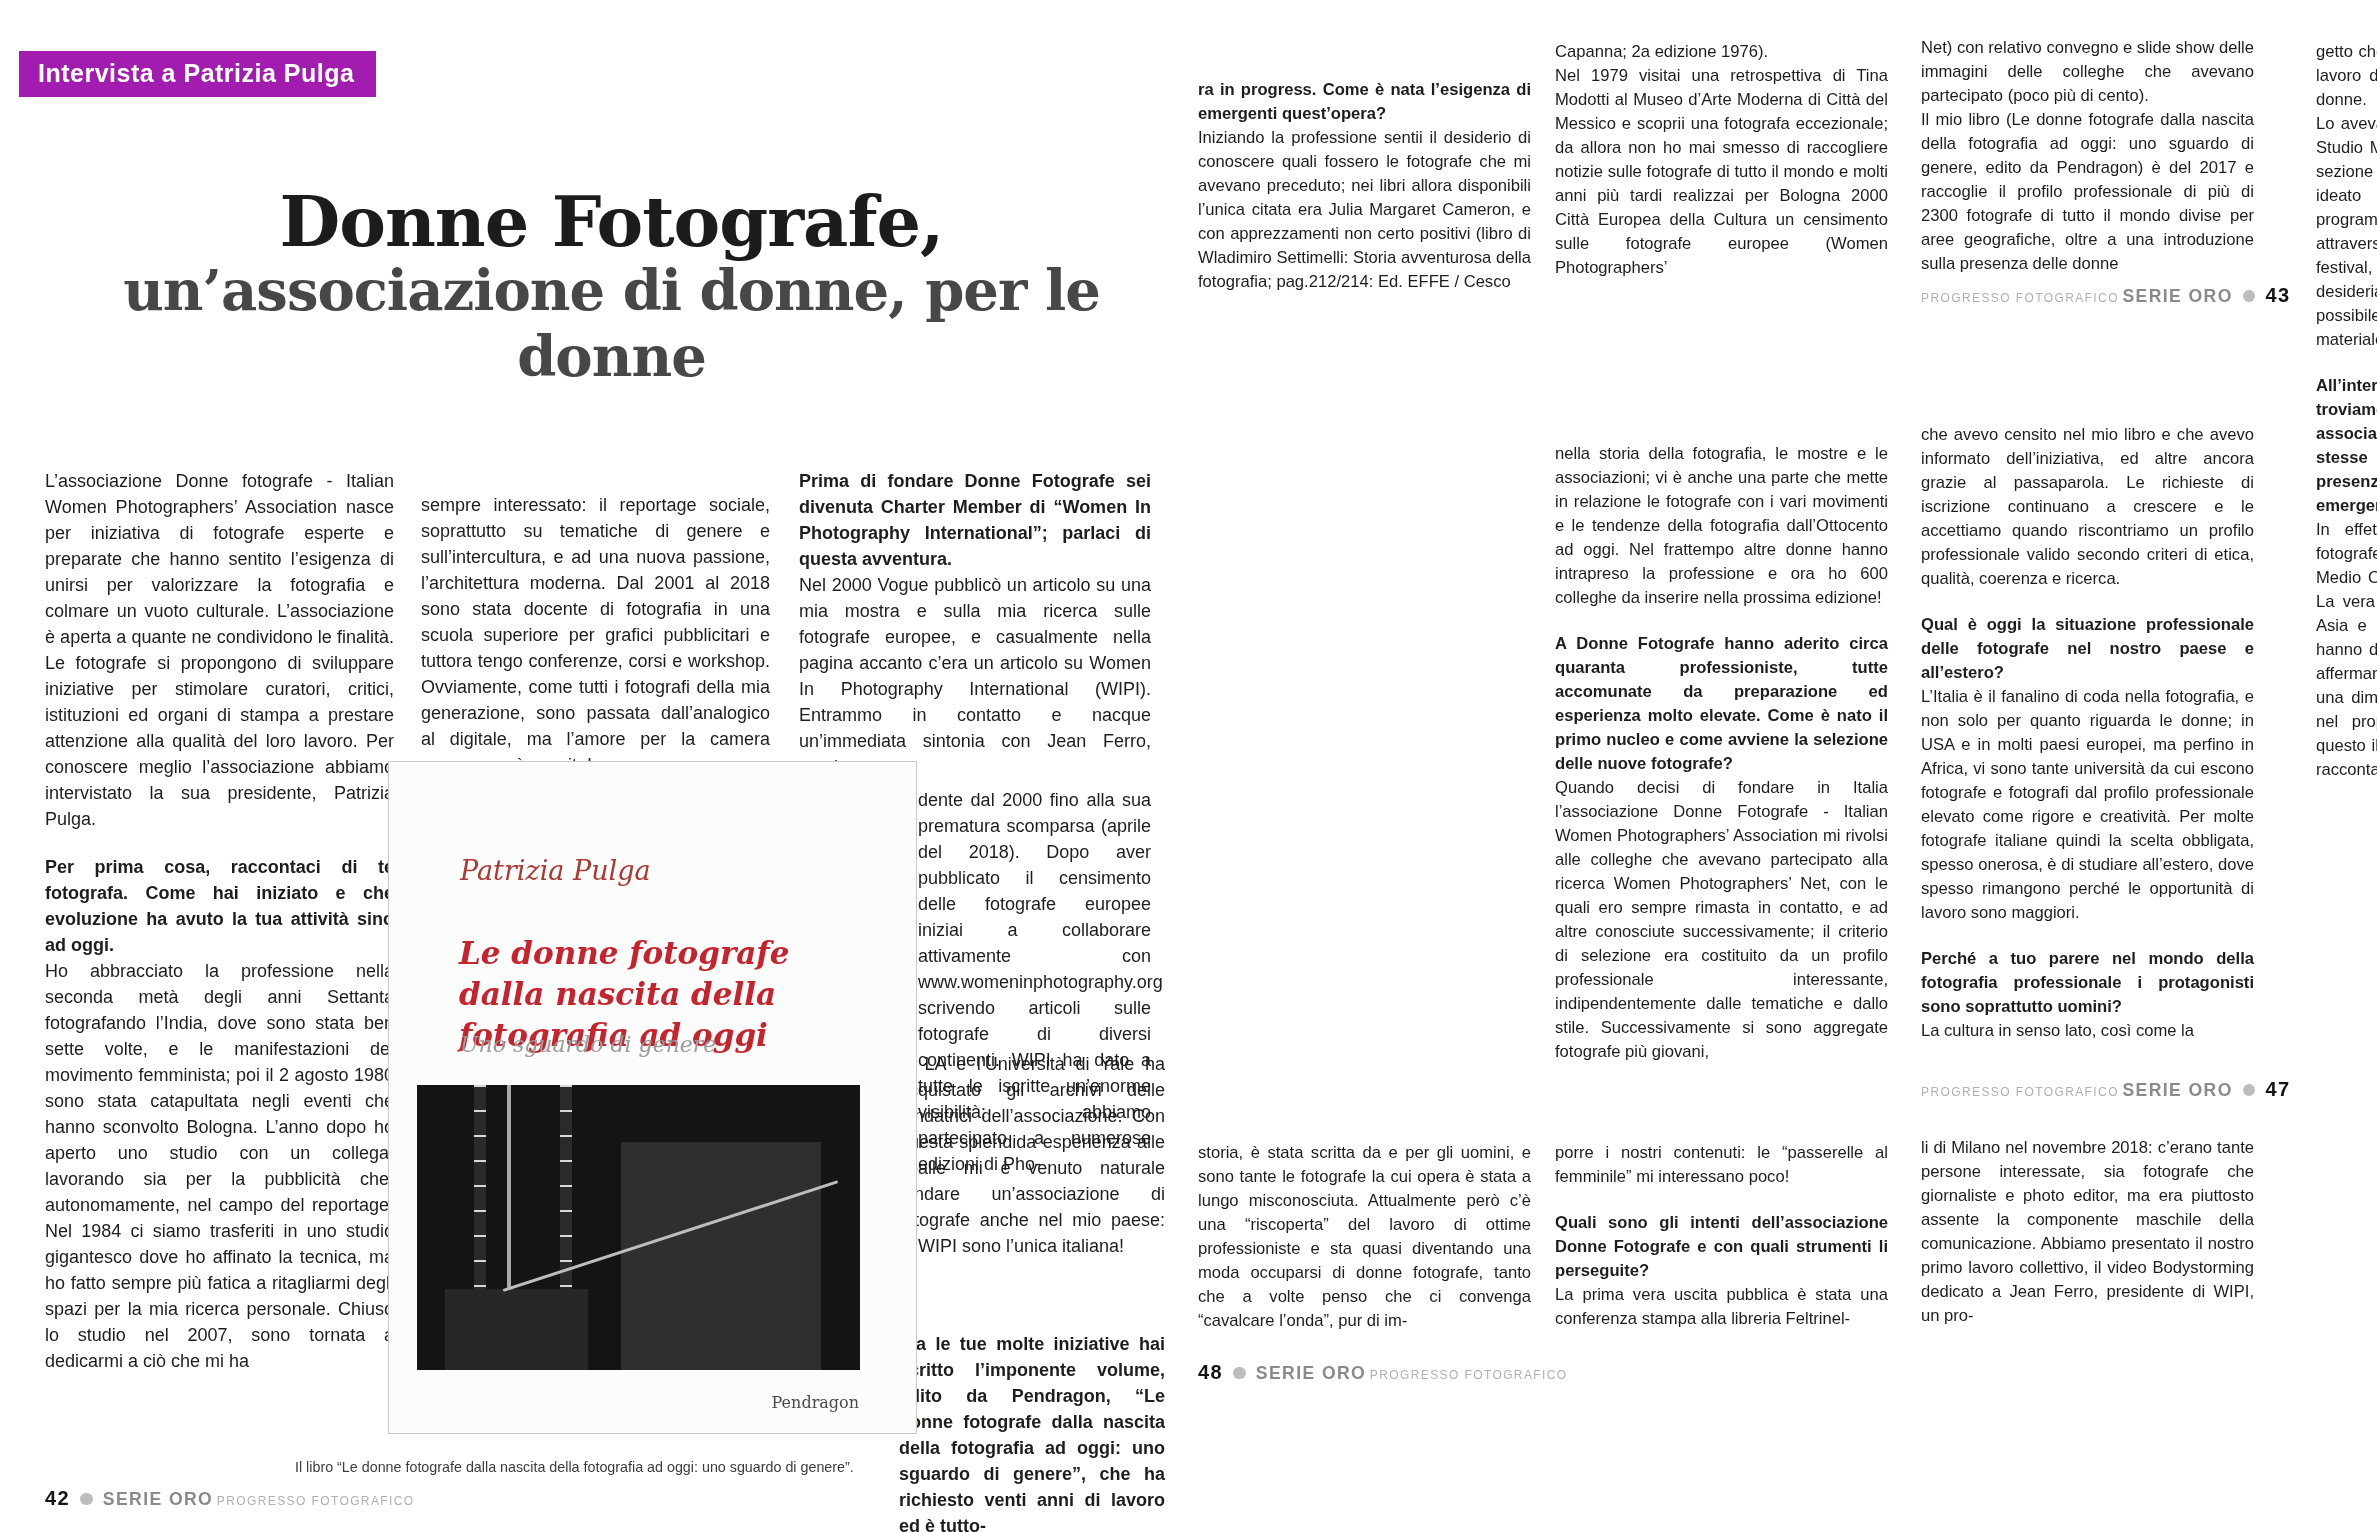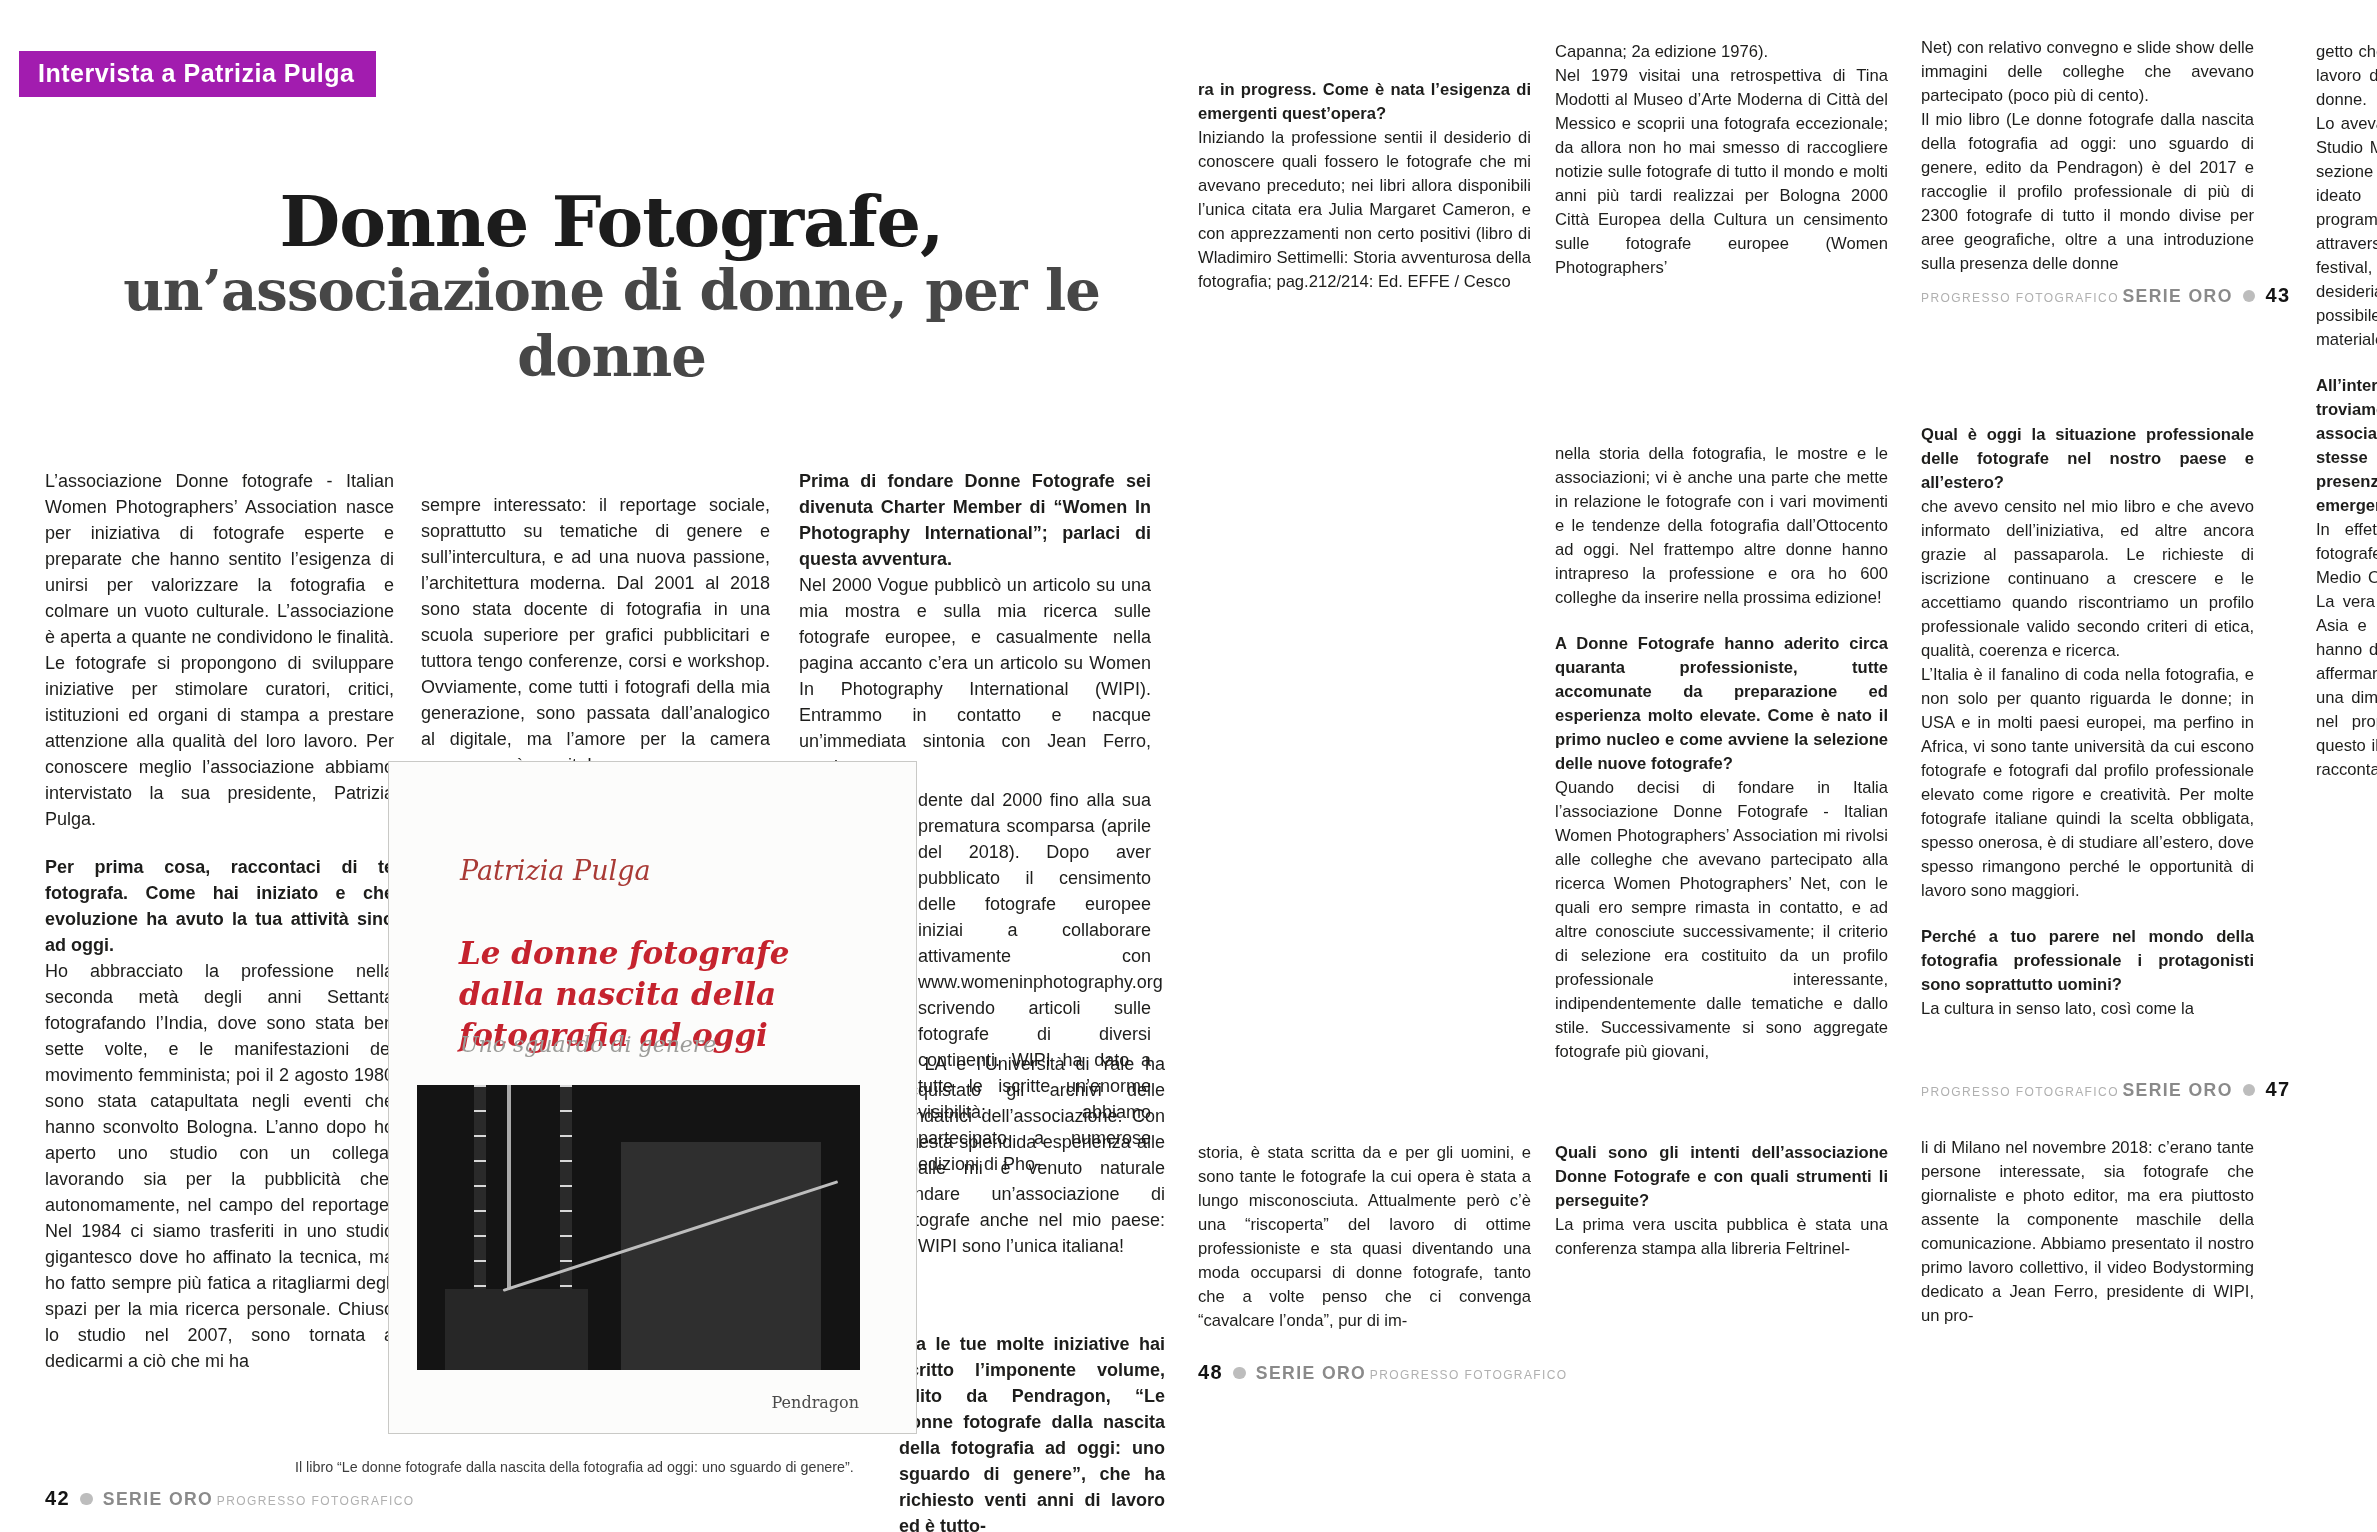--- a/index.html
+++ b/index.html
@@ -123,37 +123,38 @@
   <div class="col pg-mid" style="left:1555px;top:40px;width:333px;">
       <p class="para s-n">Capanna; 2a edizione 1976).</p>
       <p class="para s-n">Nel 1979 visitai una retrospettiva di Tina Modotti al Museo d’Arte Moderna di Città del Messico e scoprii una fotografa eccezionale; da allora non ho mai smesso di raccogliere notizie sulle fotografe di tutto il mondo e molti anni più tardi realizzai per Bologna 2000 Città Europea della Cultura un censimento sulle fotografe europee (Women Photographers’</p>
     </div>
   <div class="col pg-mid" style="left:1555px;top:442px;width:333px;">
       <p class="para s-n">nella storia della fotografia, le mostre e le associazioni; vi è anche una parte che mette in relazione le fotografe con i vari movimenti e le tendenze della fotografia dall’Ottocento ad oggi. Nel frattempo altre donne hanno intrapreso la professione e ora ho 600 colleghe da inserire nella prossima edizione!</p>
       <p class="para s-b">A Donne Fotografe hanno aderito circa quaranta professioniste, tutte accomunate da preparazione ed esperienza molto elevate. Come è nato il primo nucleo e come avviene la selezione delle nuove fotografe?</p>
       <p class="para s-n">Quando decisi di fondare in Italia l’associazione Donne Fotografe - Italian Women Photographers’ Association mi rivolsi alle colleghe che avevano partecipato alla ricerca Women Photographers’ Net, con le quali ero sempre rimasta in contatto, e ad altre conosciute successivamente; il criterio di selezione era costituito da un profilo professionale interessante, indipendentemente dalle tematiche e dallo stile. Successivamente si sono aggregate fotografe più giovani,</p>
     </div>
   <div class="col pg-mid" style="left:1555px;top:1141px;width:333px;">
+      <p class="para s-n">porre i nostri contenuti: le “passerelle al femminile” mi interessano poco!</p>
       <p class="para s-b">Quali sono gli intenti dell’associazione Donne Fotografe e con quali strumenti li perseguite?</p>
       <p class="para s-n">La prima vera uscita pubblica è stata una conferenza stampa alla libreria Feltrinel-</p>
     </div>
 
   <div class="col pg-mid" style="left:1921px;top:36px;width:333px;">
       <p class="para s-n">Net) con relativo convegno e slide show delle immagini delle colleghe che avevano partecipato (poco più di cento).</p>
       <p class="para s-n">Il mio libro (Le donne fotografe dalla nascita della fotografia ad oggi: uno sguardo di genere, edito da Pendragon) è del 2017 e raccoglie il profilo professionale di più di 2300 fotografe di tutto il mondo divise per aree geografiche, oltre a una introduzione sulla presenza delle donne</p>
     </div>
   <div class="abs footer f-right" style="left:1921px;top:284px;width:333px;">
     <span class="mag">PROGRESSO FOTOGRAFICO</span>
     <span class="serie">SERIE ORO</span>
     <span class="dot"></span>
     <span class="num">43</span>
   </div>
   <div class="col pg-mid" style="left:1921px;top:423px;width:333px;">
+      <p class="para s-n">che avevo censito nel mio libro e che avevo informato dell’iniziativa, ed altre ancora grazie al passaparola. Le richieste di iscrizione continuano a crescere e le accettiamo quando riscontriamo un profilo professionale valido secondo criteri di etica, qualità, coerenza e ricerca.</p>
       <p class="para s-b">Qual è oggi la situazione professionale delle fotografe nel nostro paese e all’estero?</p>
-      <p class="para s-n">che avevo censito nel mio libro e che avevo informato dell’iniziativa, ed altre ancora grazie al passaparola. Le richieste di iscrizione continuano a crescere e le accettiamo quando riscontriamo un profilo professionale valido secondo criteri di etica, qualità, coerenza e ricerca.</p>
       <p class="para s-n">L’Italia è il fanalino di coda nella fotografia, e non solo per quanto riguarda le donne; in USA e in molti paesi europei, ma perfino in Africa, vi sono tante università da cui escono fotografe e fotografi dal profilo professionale elevato come rigore e creatività. Per molte fotografe italiane quindi la scelta obbligata, spesso onerosa, è di studiare all’estero, dove spesso rimangono perché le opportunità di lavoro sono maggiori.</p>
       <p class="para s-b">Perché a tuo parere nel mondo della fotografia professionale i protagonisti sono soprattutto uomini?</p>
       <p class="para s-n">La cultura in senso lato, così come la</p>
     </div>
   <div class="abs footer f-right" style="left:1921px;top:1078px;width:333px;">
     <span class="mag">PROGRESSO FOTOGRAFICO</span>
     <span class="serie">SERIE ORO</span>
     <span class="dot"></span>
     <span class="num">47</span>
   </div>

